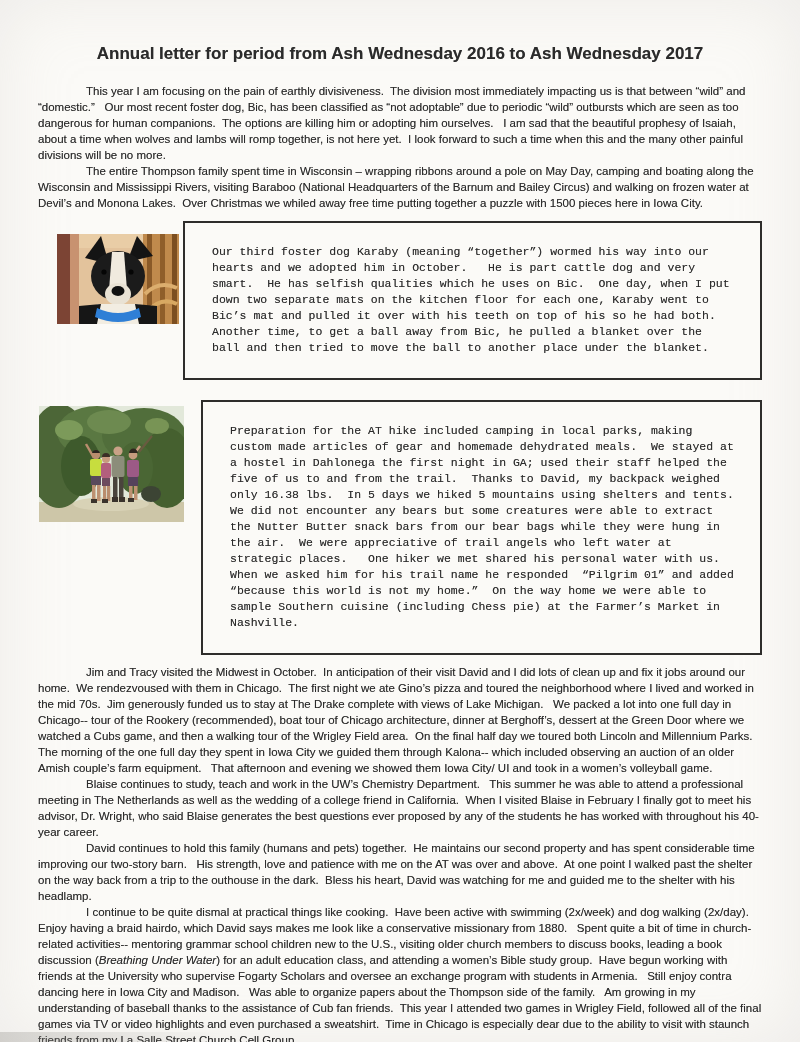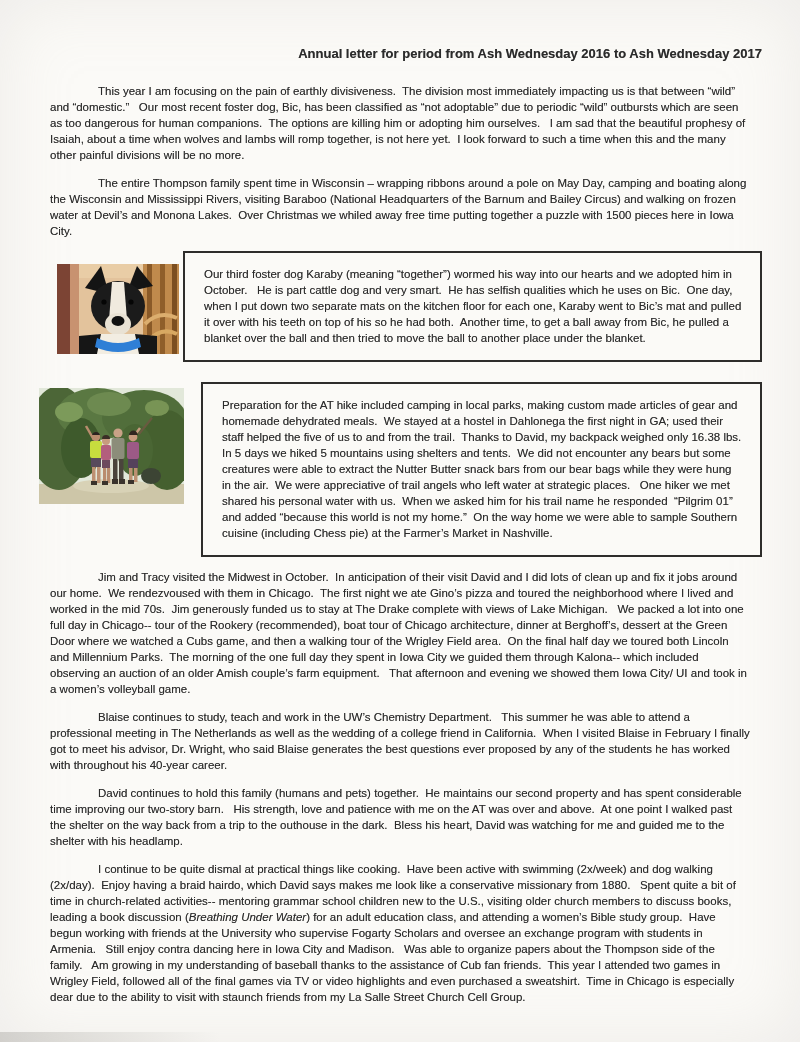--- a/index.html
+++ b/index.html
@@ -21,46 +21,47 @@
   }
   .page::after {
     content: "";
     position: absolute;
     left: 0; bottom: 0;
     width: 220px; height: 10px;
     background: linear-gradient(to right, rgba(150,148,142,0.35), rgba(150,148,142,0));
     pointer-events: none;
   }
   .title {
-    font-size: 13px;
+    font-size: 17px;
     font-weight: bold;
-    text-align: right;
+    text-align: center;
     margin: 0 0 21px 0;
   }
   .para {
-    margin: 12px;
+    margin: 0;
     text-indent: 48px;
     white-space: pre-wrap;
   }
   .row { display: flex; align-items: flex-start; }
   .row-1 { margin: 10px 0 20px 0; }
   .row-2 { margin: 0 0 9px 0; gap: 18px; }
   .photo-cell { flex: 0 0 145px; width: 145px; }
   .photo-1 { display: block; margin: 13px 0 0 19px; }
   .photo-2 { display: block; margin: 6px 0 0 1px; }
   .textbox {
     flex: 1;
     border: 2px solid #2e2d2b;
     padding: 5px 10px 6px 11px;
     background: #fbfaf7;
   }
   .textbox p {
-    margin: 8px;
+    margin: 16px;
     max-width: 540px;
     white-space: pre-wrap;
+    font-family: Liberation Mono, monospace;
   }
   .book-title { font-style: italic; text-align: center; }
 </style>
 </head>
 <body>
 
 <div class="page">
 
   <h1 class="title">Annual letter for period from Ash Wednesday 2016 to Ash Wednesday 2017</h1>
 

